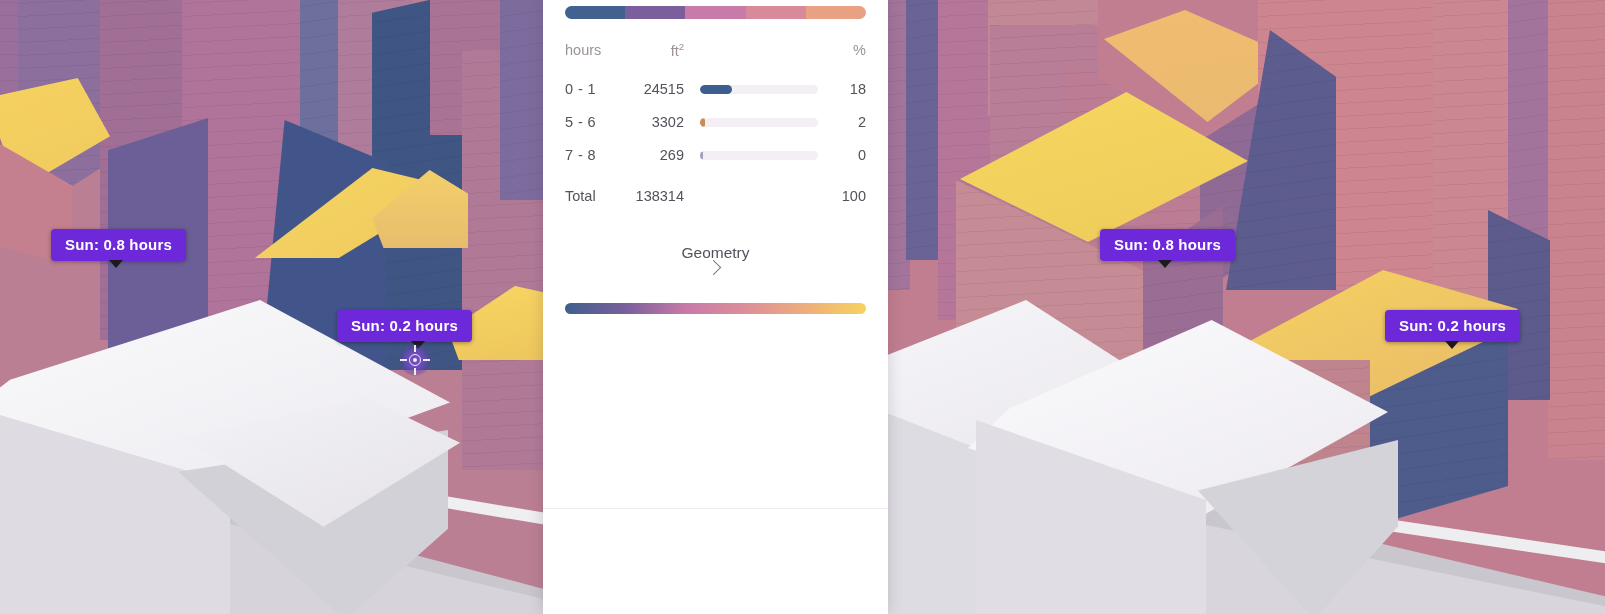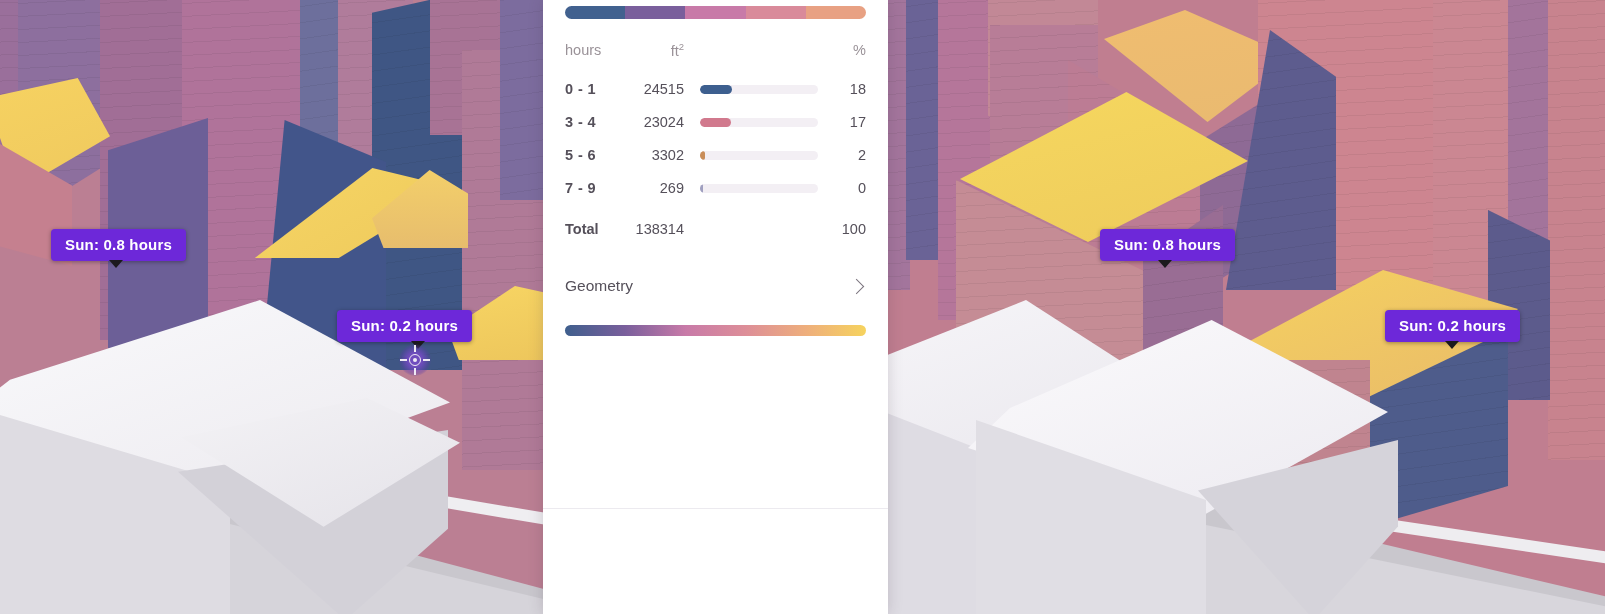--- a/index.html
+++ b/index.html
@@ -88,21 +88,21 @@
   table.hist th.col-bar   { text-align: left; }
   table.hist th sup { font-size: 9.5px; vertical-align: super; }
 
   table.hist td {
     font-size: 14.5px;
     color: #55505a;
     padding: 8.5px 0;
     text-align: right;
     white-space: nowrap;
   }
-  table.hist td.col-hours { text-align: left; letter-spacing: .4px; font-weight: bold; }
+  table.hist td.col-hours { text-align: left; letter-spacing: .4px; }
   table.hist td.col-area  { padding-right: 0; }
   table.hist td.col-bar   { width: 148px; padding-left: 16px; padding-right: 14px; }
   table.hist td.col-pct   { width: 34px; }
 
   .bar-track {
     position: relative;
     height: 9px;
     width: 118px;
     border-radius: 5px;
     background: #f3eff4;
@@ -118,20 +118,21 @@
     color: #55505a;
   }
   tr.total-row td.col-hours { letter-spacing: 0; }
 
   .geometry-row {
     margin-top: 32px;
     display: flex;
     align-items: center;
     justify-content: space-between;
     cursor: pointer;
+    flex-direction: column;
   }
   .geometry-label {
     font-size: 15.5px;
     color: #55505a;
   }
   .chev {
     width: 11px; height: 11px;
     border-right: 1.6px solid #7b747e;
     border-top: 1.6px solid #7b747e;
     transform: rotate(45deg);
@@ -341,41 +342,31 @@
               <td class="col-hours">0 - 1</td>
               <td class="col-area">24515</td>
               <td class="col-bar">
                 <div class="bar-track">
                   <div class="bar-fill" style="width: 27%; background: rgb(61, 95, 143);"></div>
                 </div>
               </td>
               <td class="col-pct">18</td>
             </tr>
             <tr>
-              <td class="col-hours">3 - 4</td>
-              <td class="col-area">23024</td>
-              <td class="col-bar">
-                <div class="bar-track">
-                  <div class="bar-fill" style="width: 26%; background: rgb(209, 121, 141);"></div>
-                </div>
-              </td>
-              <td class="col-pct">17</td>
-            </tr>
-            <tr>
               <td class="col-hours">5 - 6</td>
               <td class="col-area">3302</td>
               <td class="col-bar">
                 <div class="bar-track">
                   <div class="bar-fill" style="width: 4%; background: rgb(201, 141, 89);"></div>
                 </div>
               </td>
               <td class="col-pct">2</td>
             </tr>
             <tr>
-              <td class="col-hours">7 - 9</td>
+              <td class="col-hours">7 - 8</td>
               <td class="col-area">269</td>
               <td class="col-bar">
                 <div class="bar-track">
                   <div class="bar-fill" style="width: 2%; background: rgb(160, 160, 192);"></div>
                 </div>
               </td>
               <td class="col-pct">0</td>
             </tr>
             <tr class="total-row">
               <td class="col-hours">Total</td>

